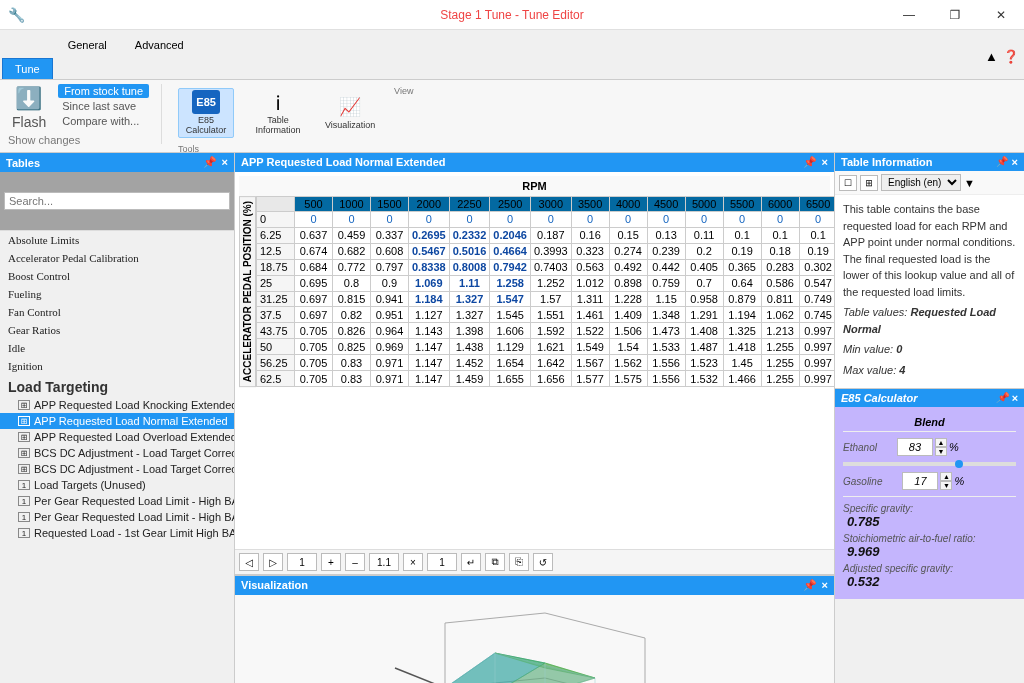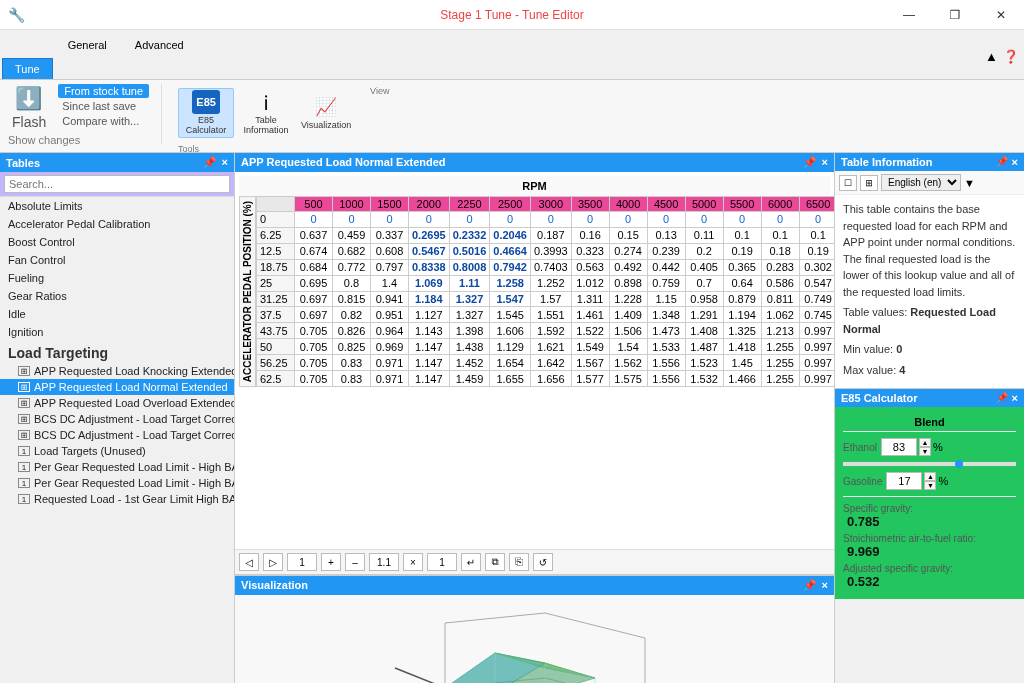--- a/index.html
+++ b/index.html
@@ -105,21 +105,21 @@
       color: white; 
       padding: 1px 6px; 
       border-radius: 2px;
       cursor: pointer;
       font-size: 11px;
     }
     .ribbon-link { color: #555; font-size: 11px; padding: 1px 4px; cursor: pointer; }
     .ribbon-group-inner { 
       display: flex; 
       flex-direction: row; 
-      gap: 4px; 
+      gap: 16px; 
       align-items: center;
       padding: 4px 0;
     }
     .ribbon-tool-btn {
       display: flex;
       flex-direction: column;
       align-items: center;
       justify-content: center;
       width: 56px;
       height: 50px;
@@ -160,42 +160,43 @@
       padding: 3px 6px;
       display: flex;
       justify-content: space-between;
       align-items: center;
       font-size: 11px;
       font-weight: bold;
     }
     .panel-header-controls { display: flex; gap: 4px; }
     .panel-ctrl { cursor: pointer; color: white; font-size: 11px; }
     .search-box {
-      padding: 3px 4px;
-      background: #c4b5fd;
+      padding: 20px 4px;
+      background: #a3a3a3;
       border-bottom: 1px solid #ddd;
     }
     .search-input {
       width: 100%;
       padding: 2px 4px;
       font-size: 11px;
       border: 1px solid #bbb;
       background: white;
     }
     .tables-list {
       flex: 1;
       overflow-y: auto;
       overflow-x: hidden;
     }
     .table-category {
       padding: 3px 8px;
       font-size: 11px;
       color: #222;
       cursor: pointer;
       background: #f0f0f0;
+      font-family: Liberation Serif, serif;
     }
     .table-item {
       padding: 2px 6px 2px 18px;
       font-size: 10px;
       color: #222;
       cursor: pointer;
       display: flex;
       align-items: center;
       gap: 4px;
       white-space: nowrap;
@@ -257,21 +258,21 @@
       font-size: 10px;
     }
     .data-table th, .data-table td {
       border: 1px solid #ccc;
       padding: 1px 3px;
       text-align: center;
       min-width: 38px;
       white-space: nowrap;
     }
     .data-table th {
-      background: #ec4899;
+      background: #0369a1;
       font-weight: normal;
     }
     .data-table .row-header {
       background: #f5f5f5;
       font-weight: normal;
       text-align: left;
     }
     .data-table .corner-header {
       background: #e8e8e8;
     }
@@ -403,42 +404,44 @@
       padding: 6px 8px;
       font-size: 11px;
       line-height: 1.5;
       color: #333;
     }
     .info-body p { margin-bottom: 4px; }
     .info-bold { font-weight: bold; }
     .info-values {
       margin-top: 0;
       font-size: 10px;
+      font-style: italic;
     }
     
     
     .e85-panel {
-      background: #22c55e;
+      background: #c4b5fd;
       flex-shrink: 0;
+      font-style: italic;
     }
     .e85-body {
       padding: 6px 8px;
     }
     .e85-title {
       text-align: center;
       font-weight: bold;
       font-size: 11px;
       padding: 3px 0;
       border-bottom: 1px solid #eee;
       margin-bottom: 6px;
     }
     .blend-row {
       display: flex;
       align-items: center;
-      gap: 4px;
+      gap: 20px;
       margin-bottom: 6px;
     }
     .blend-label { font-size: 10px; color: #555; }
     .blend-value {
       display: flex;
       align-items: center;
       gap: 2px;
     }
     .blend-num {
       width: 36px;
@@ -571,22 +574,22 @@
         <span class="panel-ctrl">×</span>
       </div>
     </div>
     <div class="search-box">
       <input class="search-input" type="text" placeholder="Search..." style="">
     </div>
     <div class="tables-list">
       <div class="table-category">Absolute Limits</div>
       <div class="table-category">Accelerator Pedal Calibration</div>
       <div class="table-category">Boost Control</div>
+      <div class="table-category">Fueling</div>
       <div class="table-category">Fan Control</div>
-      <div class="table-category">Fueling</div>
       <div class="table-category">Gear Ratios</div>
       <div class="table-category">Idle</div>
       <div class="table-category">Ignition</div>
       <div class="category-label">Load Targeting</div>
       <div class="table-item">
         <span class="table-item-icon">⊞</span>
         <span>APP Requested Load Knocking Extended</span>
       </div>
       <div class="table-item active">
         <span class="table-item-icon">⊞</span>
@@ -727,21 +730,21 @@
                 <td>0.442</td>
                 <td>0.405</td>
                 <td>0.365</td>
                 <td>0.283</td>
                 <td>0.302</td>
               </tr>
               <tr>
                 <td class="row-header">25</td>
                 <td>0.695</td>
                 <td>0.8</td>
-                <td>1.4</td>
+                <td>0.9</td>
                 <td class="cell-bold">1.069</td>
                 <td class="cell-bold">1.11</td>
                 <td class="cell-bold">1.258</td>
                 <td>1.252</td>
                 <td>1.012</td>
                 <td>0.898</td>
                 <td>0.759</td>
                 <td>0.7</td>
                 <td>0.64</td>
                 <td>0.586</td>

